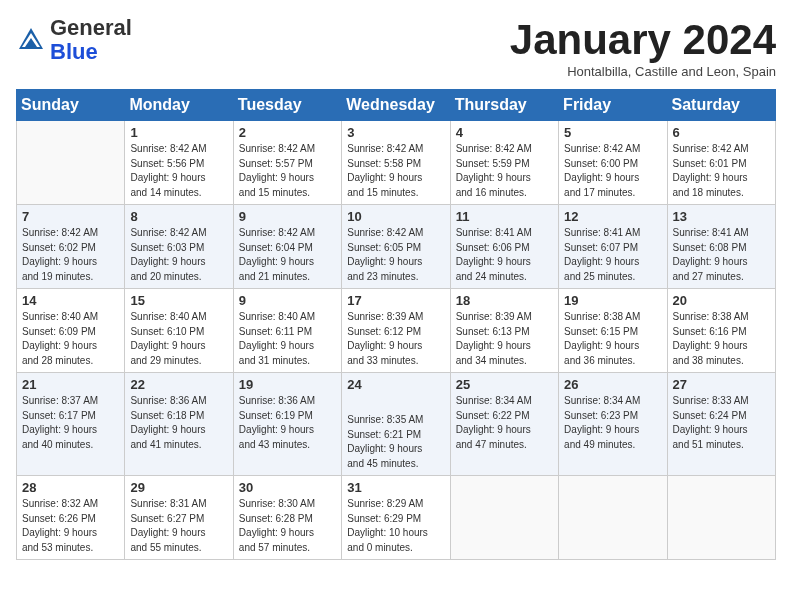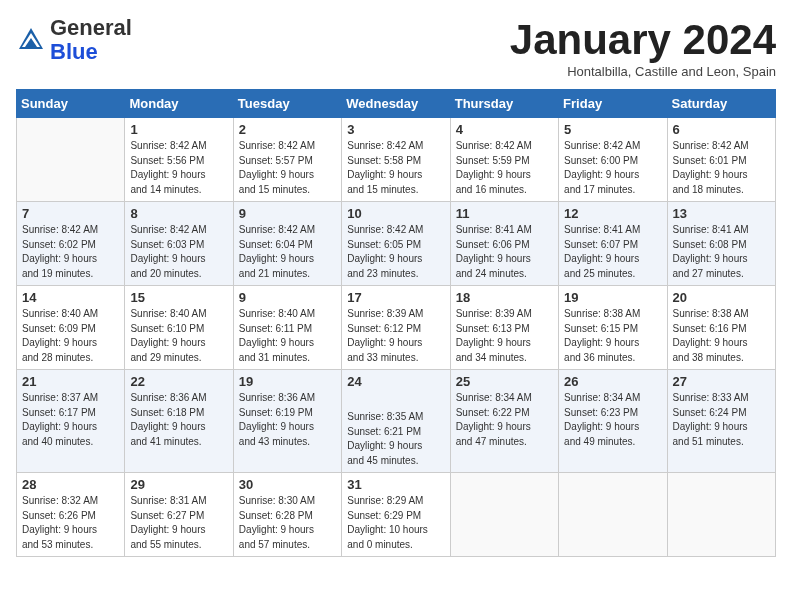--- a/index.html
+++ b/index.html
@@ -45,21 +45,21 @@
       color: #444;
     }
     table {
       width: 100%;
       border-collapse: collapse;
       table-layout: fixed;
     }
     th {
       background-color: #2a6db5;
       color: #fff;
-      font-size: 13px;
+      font-size: 16px;
       font-weight: bold;
       padding: 6px 4px;
       text-align: left;
       border: 1px solid #2a6db5;
     }
     td {
       border: 1px solid #ccc;
       vertical-align: top;
       padding: 4px 5px;
       font-size: 10.5px;

